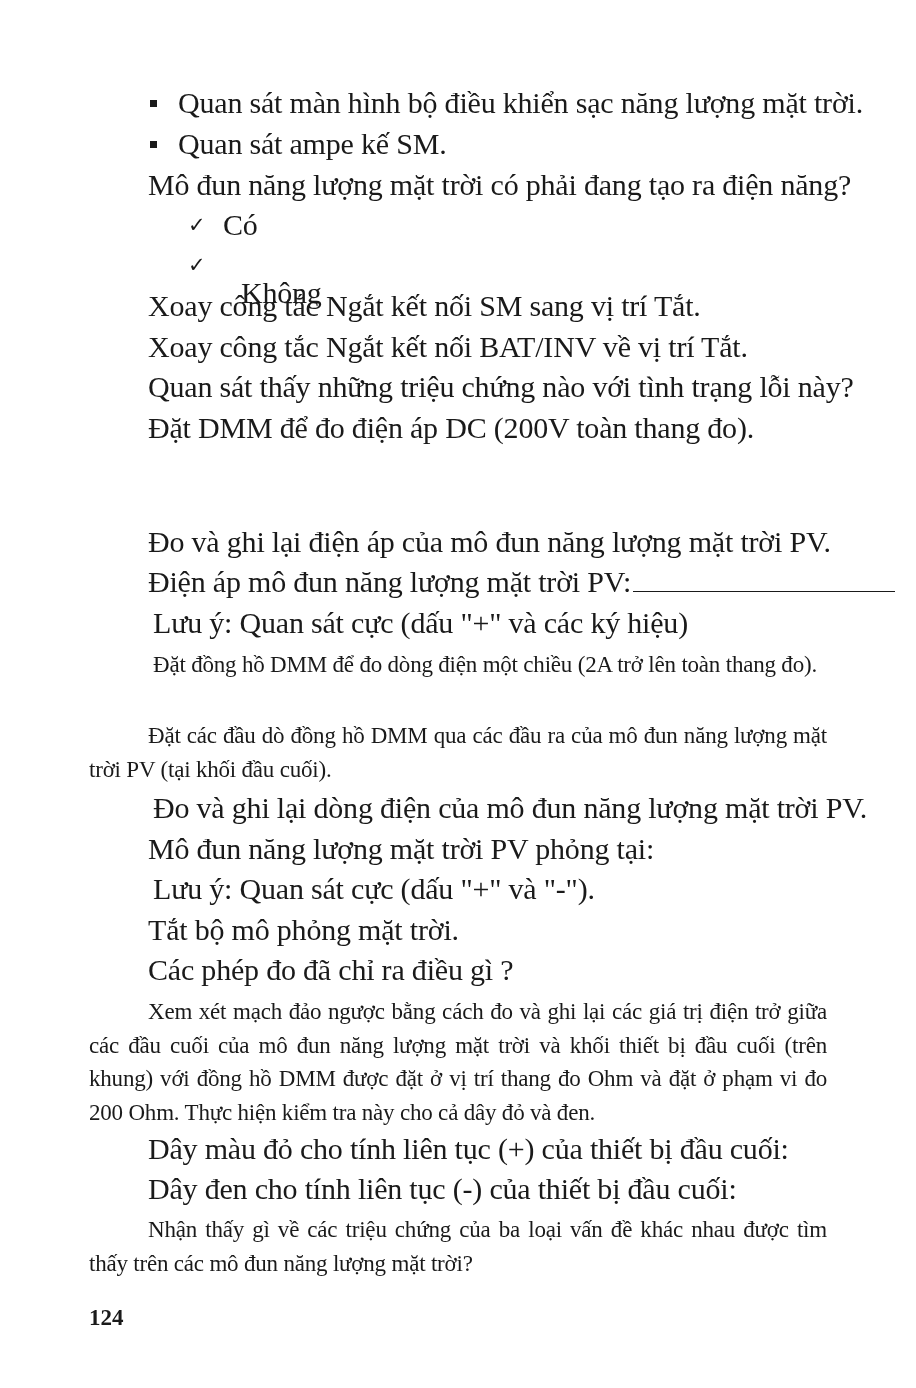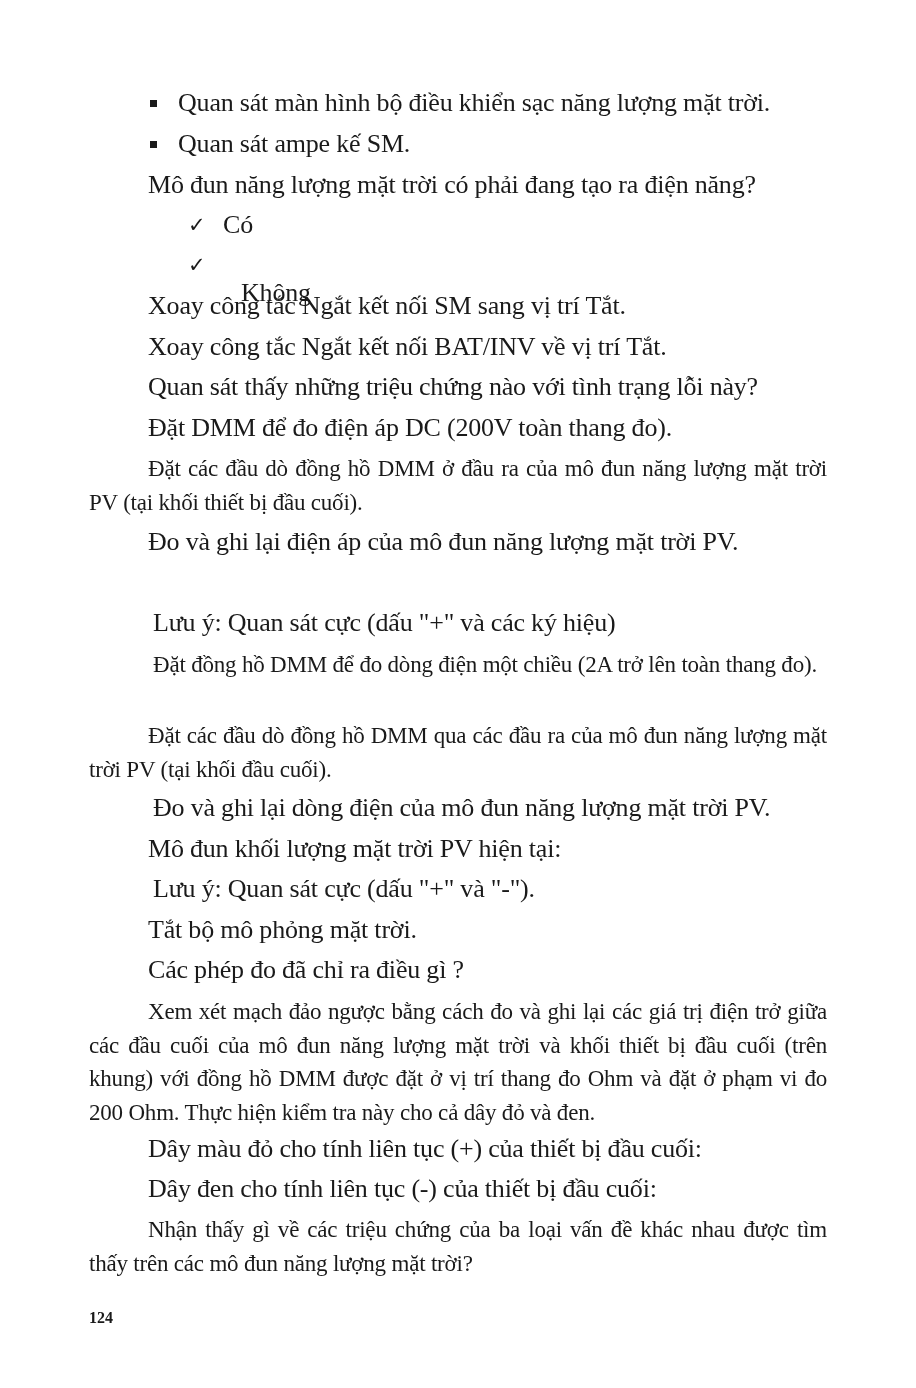--- a/index.html
+++ b/index.html
@@ -16,21 +16,21 @@
       color: #1a1a1a;
     }
     .page {
       position: absolute;
       left: 0; top: 0;
       width: 916px;
       height: 1388px;
     }
     .line {
       position: absolute;
-      font-size: 26px;
+      font-size: 30px;
       line-height: 30px;
       white-space: nowrap;
       letter-spacing: -0.2px;
     }
     .para {
       position: absolute;
       left: 89px;
       width: 738px;
       font-size: 23px;
       line-height: 33.5px;
@@ -50,21 +50,21 @@
     .check {
       position: absolute;
       font-size: 21px;
       line-height: 30px;
       font-family: "DejaVu Sans", sans-serif;
     }
     .page-number {
       position: absolute;
       left: 89px;
       top: 1303px;
-      font-size: 16px;
+      font-size: 23px;
       line-height: 30px;
       font-weight: bold;
     }
     .blank {
       display: inline-block;
       width: 262px;
       border-bottom: 1.5px solid #1a1a1a;
       height: 18px;
       vertical-align: baseline;
       margin-left: 2px;
@@ -87,39 +87,39 @@
   <div class="line" style="left:223px; top:210px;">Có</div>
 
   <div class="check" style="left:188px; top:250px;">✓</div>
   <div class="line" style="left:241px; top:250px;margin-top:28px;">Không</div>
 
   <div class="line" style="left:148px; top:291px;text-align:center;">Xoay công tắc Ngắt kết nối SM sang vị trí Tắt.</div>
   <div class="line" style="left:148px; top:332px;">Xoay công tắc Ngắt kết nối BAT/INV về vị trí Tắt.</div>
   <div class="line" style="left:148px; top:372px;">Quan sát thấy những triệu chứng nào với tình trạng lỗi này?</div>
   <div class="line" style="left:148px; top:413px;">Đặt DMM để đo điện áp DC (200V toàn thang đo).</div>
 
-  <div class="para" style="top:452px;">
-    <span class="indent"></span><span>Đặt các đầu dò đồng hồ DMM ở đầu ra của mô đun năng lượng mặt trời PV (tại khối thiết bị đầu cuối).</span>
-  </div>
 
   <div class="line" style="left:148px; top:527px;">Đo và ghi lại điện áp của mô đun năng lượng mặt trời PV.</div>
 
+  <div class="line" style="left:148px; top:567px;">
+    <span>Điện áp mô đun năng lượng mặt trời PV:</span><span class="blank"></span>
+  </div>
 
   <div class="line" style="left:153px; top:608px;">Lưu ý: Quan sát cực (dấu "+" và các ký hiệu)</div>
 
   <div class="para" style="top:648px;">
     <span class="indent" style="width:64px;"></span><span>Đặt đồng hồ DMM để đo dòng điện một chiều (2A trở lên toàn thang đo).</span>
   </div>
 
   <div class="para" style="top:719px;">
     <span class="indent"></span><span>Đặt các đầu dò đồng hồ DMM qua các đầu ra của mô đun năng lượng mặt trời PV (tại khối đầu cuối).</span>
   </div>
 
   <div class="line" style="left:153px; top:793px;">Đo và ghi lại dòng điện của mô đun năng lượng mặt trời PV.</div>
-  <div class="line" style="left:148px; top:834px;">Mô đun khối lượng mặt trời PV hiện tại:</div>
+  <div class="line" style="left:148px; top:834px;">Mô đun năng lượng mặt trời PV phỏng tại:</div>
   <div class="line" style="left:153px; top:874px;">Lưu ý: Quan sát cực (dấu "+" và "-").</div>
   <div class="line" style="left:148px; top:915px;">Tắt bộ mô phỏng mặt trời.</div>
   <div class="line" style="left:148px; top:955px;">Các phép đo đã chỉ ra điều gì ?</div>
 
   <div class="para" style="top:995px;">
     <span class="indent"></span><span>Xem xét mạch đảo ngược bằng cách đo và ghi lại các giá trị điện trở giữa các đầu cuối của mô đun năng lượng mặt trời và khối thiết bị đầu cuối (trên khung) với đồng hồ DMM được đặt ở vị trí thang đo Ohm và đặt ở phạm vi đo 200 Ohm. Thực hiện kiểm tra này cho cả dây đỏ và đen.</span>
   </div>
 
   <div class="line" style="left:148px; top:1134px;">Dây màu đỏ cho tính liên tục (+) của thiết bị đầu cuối:</div>
   <div class="line" style="left:148px; top:1174px;text-align:center;">Dây đen cho tính liên tục (-) của thiết bị đầu cuối:</div>

